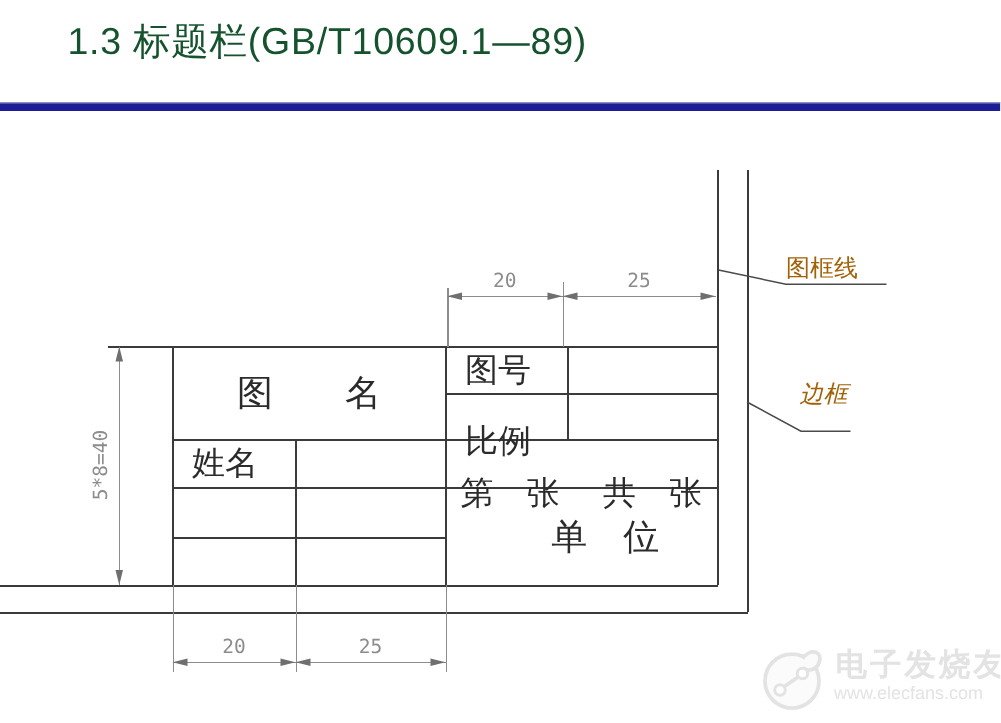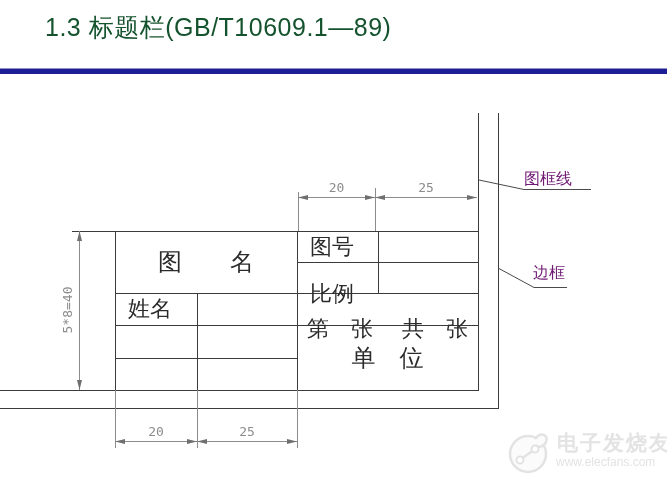--- a/index.html
+++ b/index.html
@@ -19,21 +19,21 @@
   .cell.center{justify-content:center;text-align:center;}
   .cell.big{font-size:24px;}
   .cell.small{font-size:22px;}
   .pl{padding-left:13px;}
   
   .dim{color:#8c8c8c;font-family:"DejaVu Sans Mono",monospace;font-size:13px;
        text-align:center;white-space:nowrap;}
   #dim-left-vertical{left:23px;top:302px;width:90px;height:16px;
        transform:rotate(-90deg);transform-origin:center center;}
   
-  .callout{color:#701a75;font-size:16px;font-family:"DejaVu Serif","Liberation Serif",serif;
+  .callout{color:#a16207;font-size:16px;font-family:"DejaVu Serif","Liberation Serif",serif;
            white-space:nowrap;}
   
   .wm-text{color:#e3e3e3;text-shadow:1px 1px 0 #ffffff;white-space:nowrap;}
   #wm-brand{left:557px;top:429px;font-size:21px;font-weight:bold;letter-spacing:2px;}
   #wm-url{left:556px;top:455px;font-size:12px;}
 </style>
 </head>
 <body>
 
 <div id="stage">
@@ -93,30 +93,30 @@
       <polyline points="479,180 524,189.5 591,189.5"></polyline>
       <polyline points="498,268 534,287.5 567,287.5"></polyline>
     </g>
   </svg>
 
   <div class="abs cell big center" style="left:115px;top:231px;width:182px;height:62px;">图　　名</div>
   <div class="abs cell small pl" style="left:297px;top:231px;width:81px;height:31px;">图号</div>
   <div class="abs cell small pl" style="left:297px;top:262px;width:81px;height:31px;margin-top:16px;">比例</div>
   <div class="abs cell small pl" style="left:115px;top:293px;width:82px;height:32px;">姓名</div>
   <div class="abs cell small center" style="left:297px;top:277px;width:181px;height:32px;margin-top:36px;">第　张　 共　张</div>
-  <div class="abs cell big center" style="left:297px;top:325px;width:181px;height:65px;">单　位</div>
+  <div class="abs cell big center" style="left:297px;top:325px;width:181px;height:65px;padding-left:16px;">单　位</div>
 
   <div class="abs dim" style="left:298px;top:180px;width:77px;">20</div>
   <div class="abs dim" style="left:375px;top:180px;width:102px;">25</div>
   <div class="abs dim" style="left:115px;top:424px;width:82px;">20</div>
   <div class="abs dim" style="left:197px;top:424px;width:100px;">25</div>
   <div class="abs dim" id="dim-left-vertical">5*8=40</div>
 
   <div class="abs callout" style="left:524px;top:169px;">图框线</div>
-  <div class="abs callout" style="left:533px;top:263px;">边框</div>
+  <div class="abs callout" style="left:533px;top:253px;font-style:italic;">边框</div>
 
   <svg class="abs" style="left:505px;top:427px;" width="50" height="50" viewBox="0 0 50 50">
     <circle cx="23" cy="27" r="18" fill="#fbfbfb" stroke="#e3e3e3" stroke-width="2.5"></circle>
     <path d="M30,12 C36,4 44,8 41,15 C39,20 33,21 30,18" fill="#fbfbfb" stroke="#e3e3e3" stroke-width="2.5"></path>
     <line x1="16" y1="32" x2="29" y2="23" stroke="#e3e3e3" stroke-width="2.5"></line>
     <circle cx="15" cy="33" r="3.5" fill="#ffffff" stroke="#e3e3e3" stroke-width="2"></circle>
     <circle cx="30" cy="22" r="3.5" fill="#ffffff" stroke="#e3e3e3" stroke-width="2"></circle>
   </svg>
   <div class="abs wm-text" id="wm-brand">电子发烧友</div>
   <div class="abs wm-text" id="wm-url">www.elecfans.com</div>

